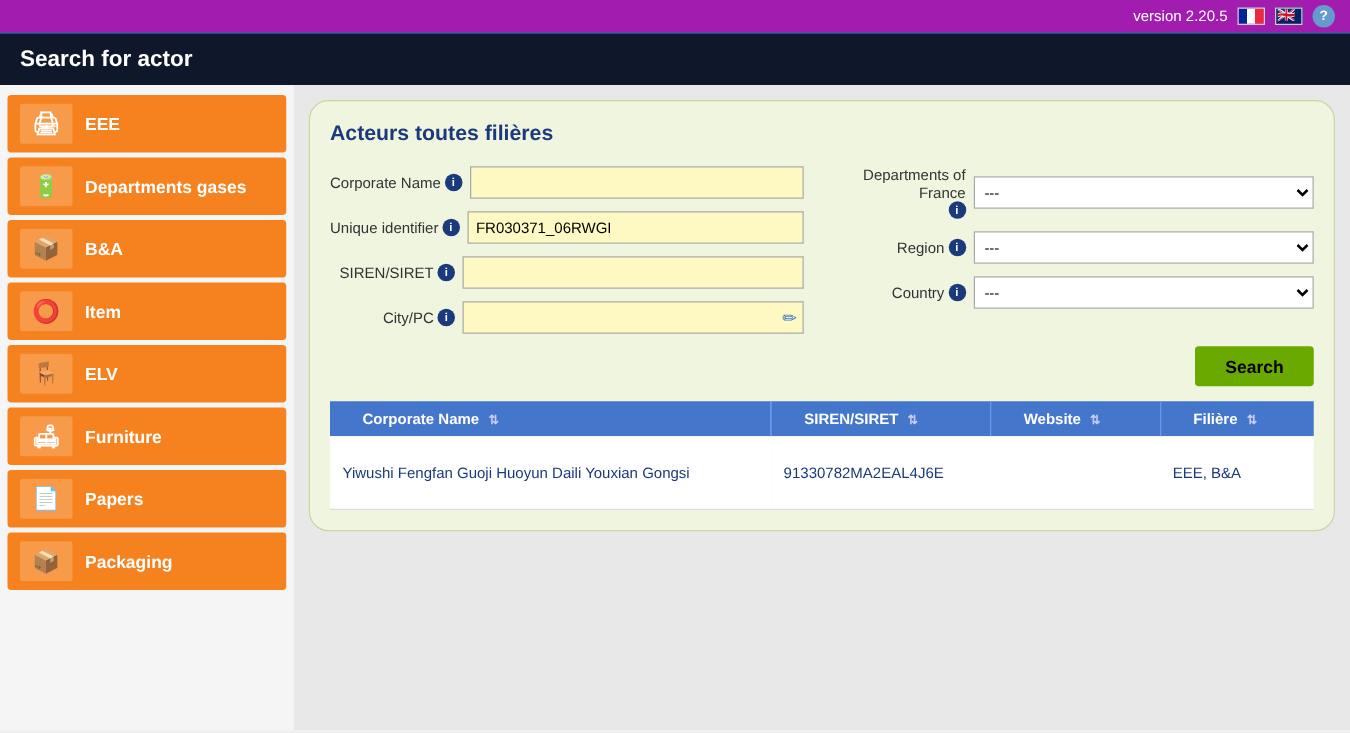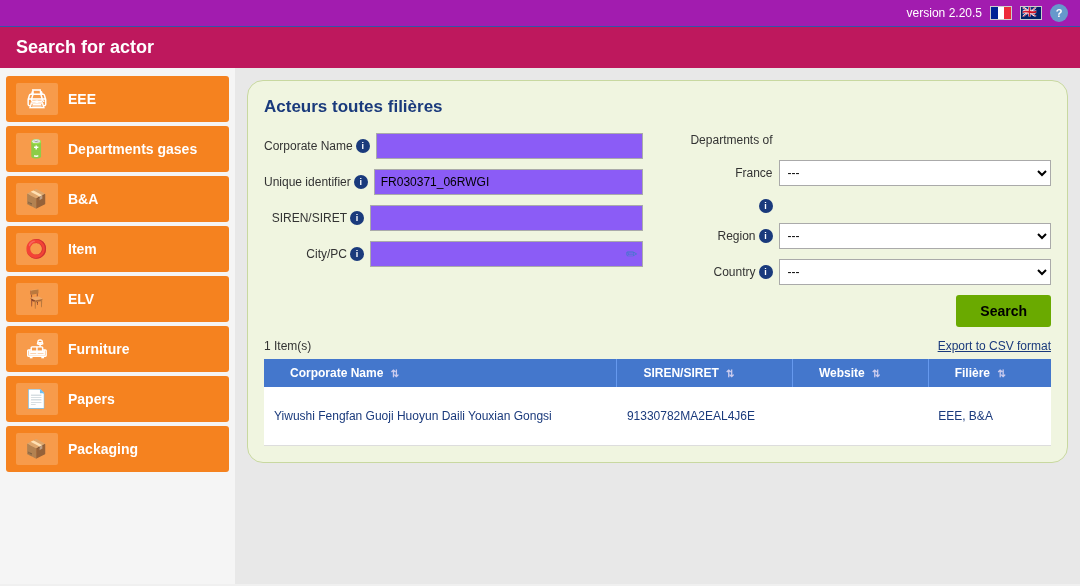--- a/index.html
+++ b/index.html
@@ -32,21 +32,21 @@
     }
     .help-icon {
       width: 18px; height: 18px; border-radius: 50%;
       background: #6699cc; color: white;
       display: inline-flex; align-items: center; justify-content: center;
       font-size: 11px; font-weight: bold; cursor: pointer;
     }
 
     
     .header {
-      background: #be185d;
+      background: #0f172a;
       color: white;
       padding: 10px 16px;
       font-size: 18px;
       font-weight: bold;
       border-top: 1px solid #3355aa;
     }
 
     
     .main-layout {
       display: flex;
@@ -130,36 +130,36 @@
       flex-shrink: 0;
     }
     .form-label-multi {
       text-align: right;
       min-width: 100px;
       font-size: 12px;
       color: #333;
       display: flex;
       flex-direction: column;
       align-items: flex-end;
-      gap: 19px;
+      gap: 0;
       flex-shrink: 0;
     }
     .info-icon {
       display: inline-flex; align-items: center; justify-content: center;
       width: 14px; height: 14px; border-radius: 50%;
       background: #1a3a7c; color: white;
       font-size: 9px; font-weight: bold; cursor: pointer;
       flex-shrink: 0;
     }
     .form-input {
       border: 1px solid #aaa;
       padding: 4px 6px;
       font-size: 12px;
       height: 26px;
-      background: #8b5cf6;
+      background: #fef9c3;
       flex: 1;
     }
     .form-select {
       border: 1px solid #aaa;
       padding: 4px 4px;
       font-size: 12px;
       height: 26px;
       background: white;
       flex: 1;
     }
@@ -352,24 +352,20 @@
             </select>
           </div>
         </div>
       </div>
 
       <div class="search-btn-row">
         <button class="search-btn">Search</button>
       </div>
 
       <div class="results-section">
-        <div class="results-header">
-          <span class="results-count">1 Item(s)</span>
-          <span class="export-link">Export to CSV format</span>
-        </div>
         <table class="results-table">
           <thead>
             <tr>
               <th>
                 <span>Corporate Name</span>
                 <span class="sort-icon">⇅</span>
               </th>
               <th>
                 <span>SIREN/SIRET</span>
                 <span class="sort-icon">⇅</span>

